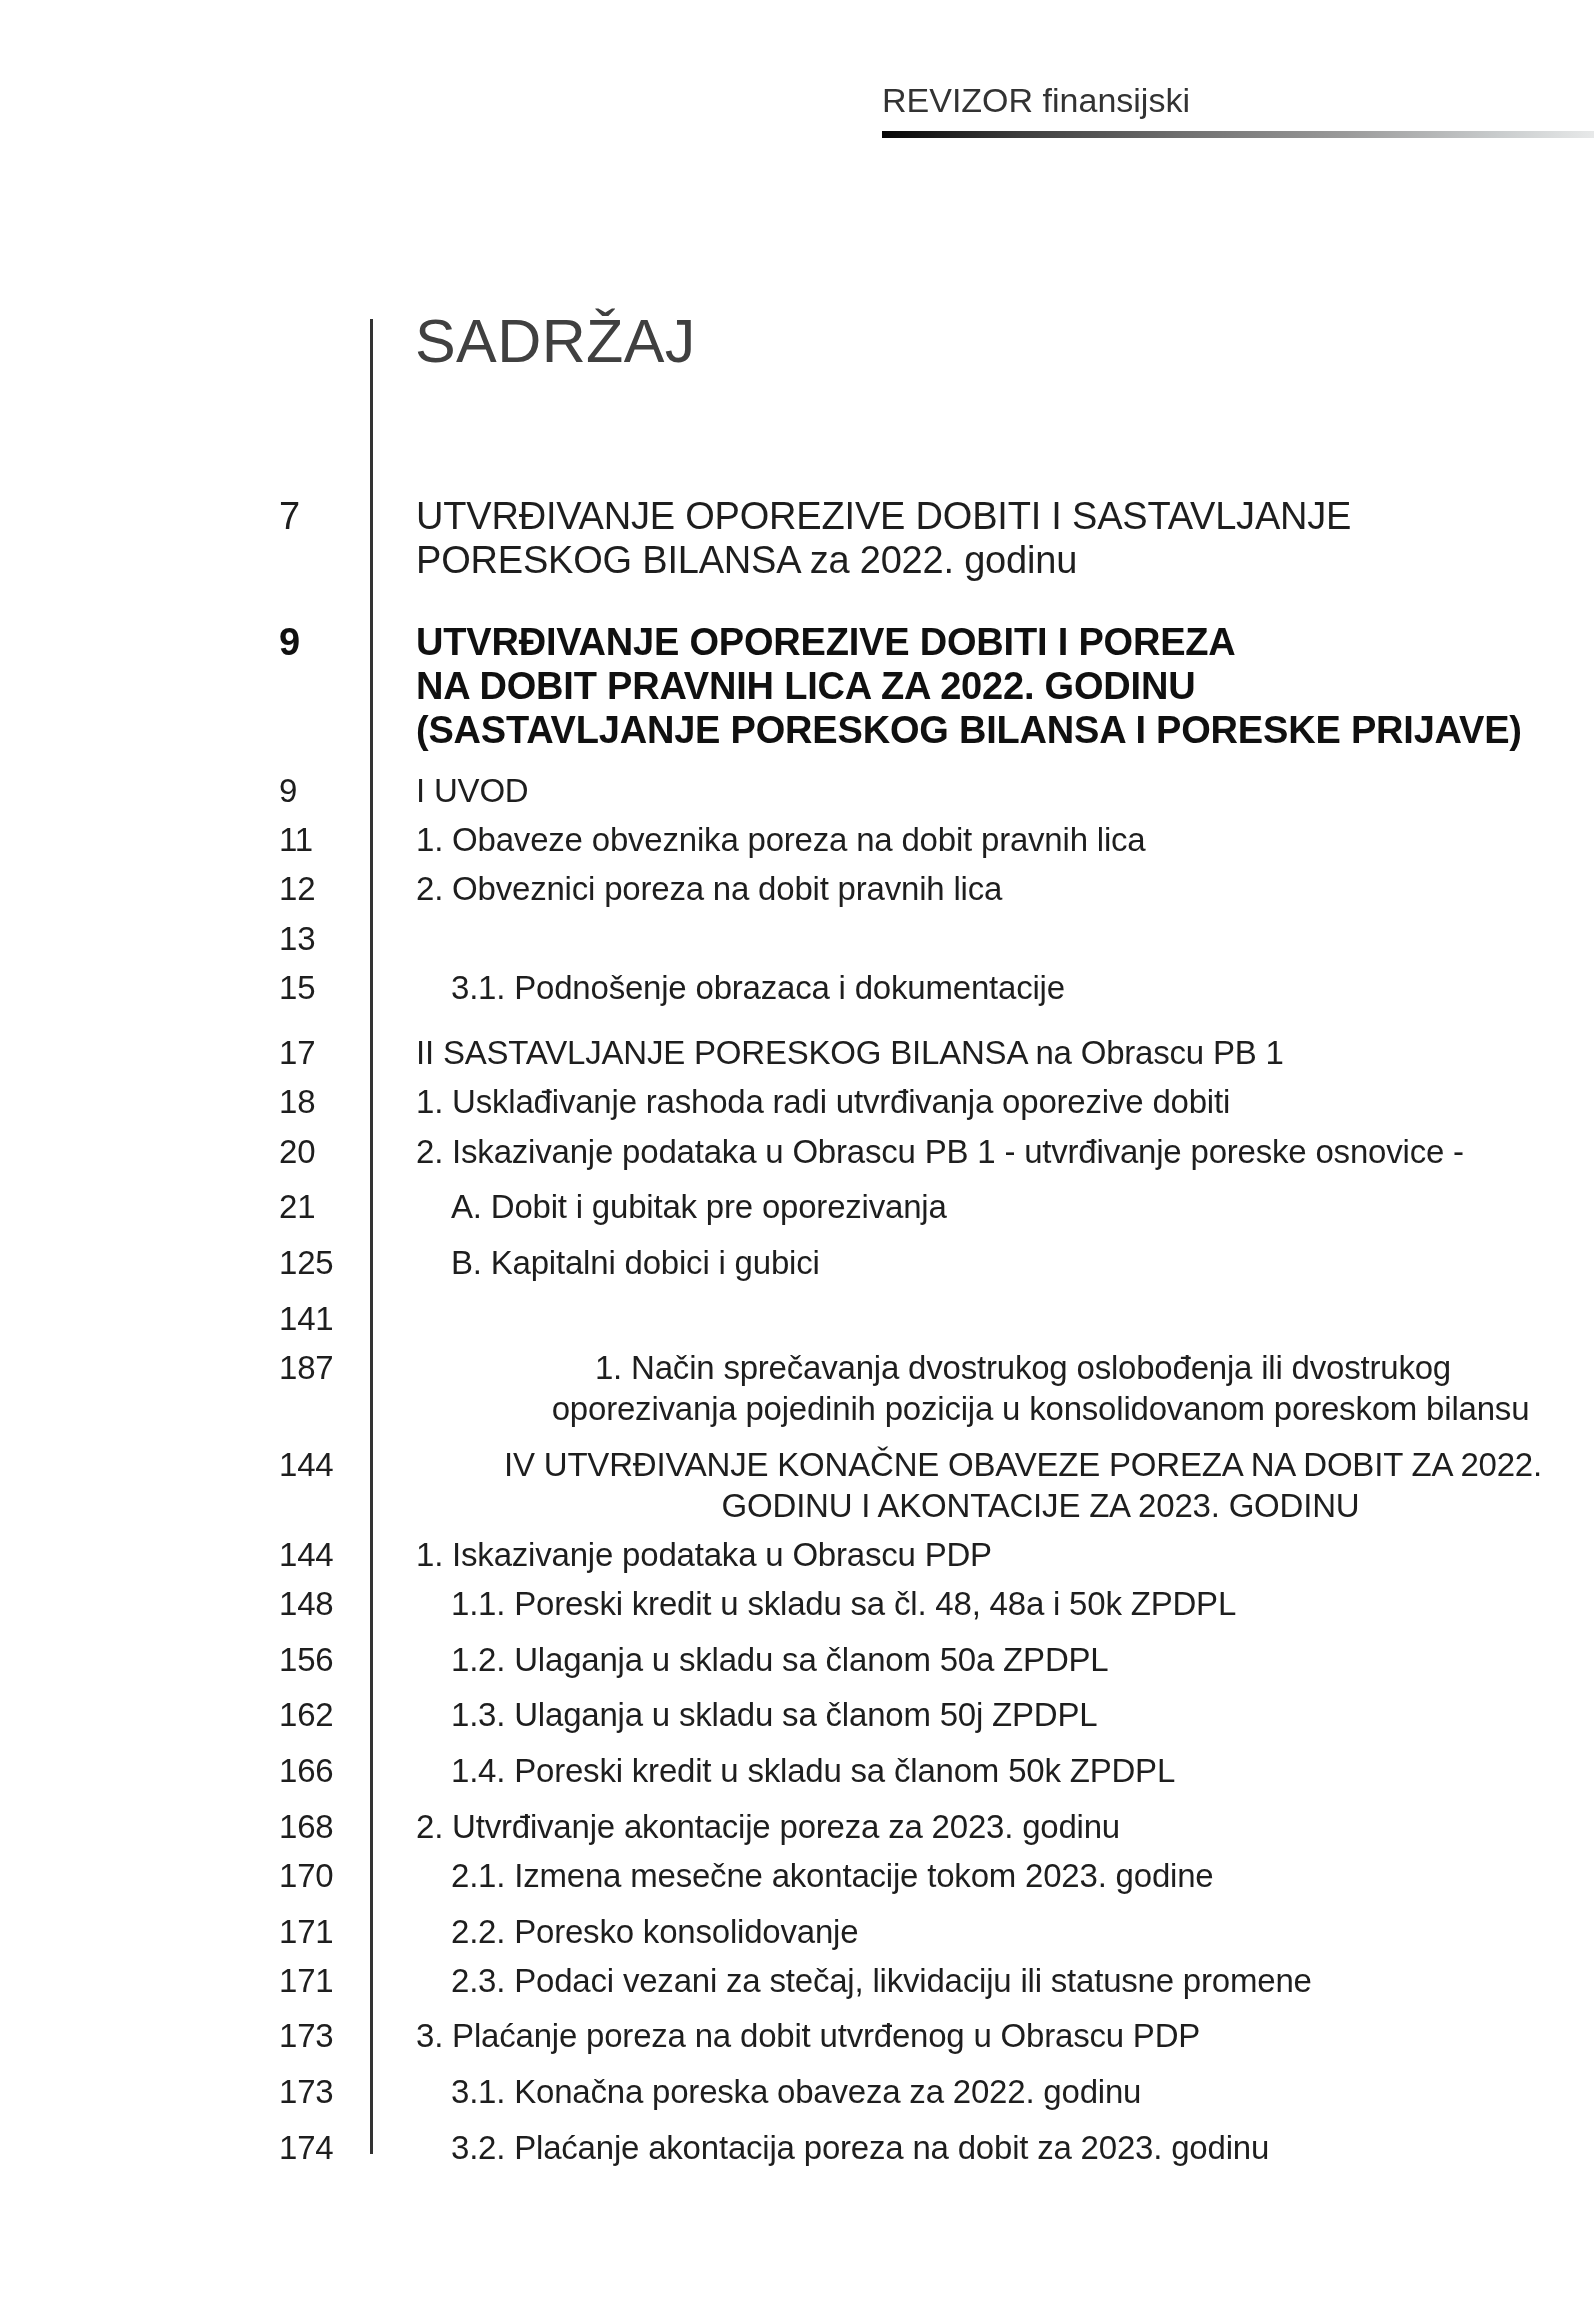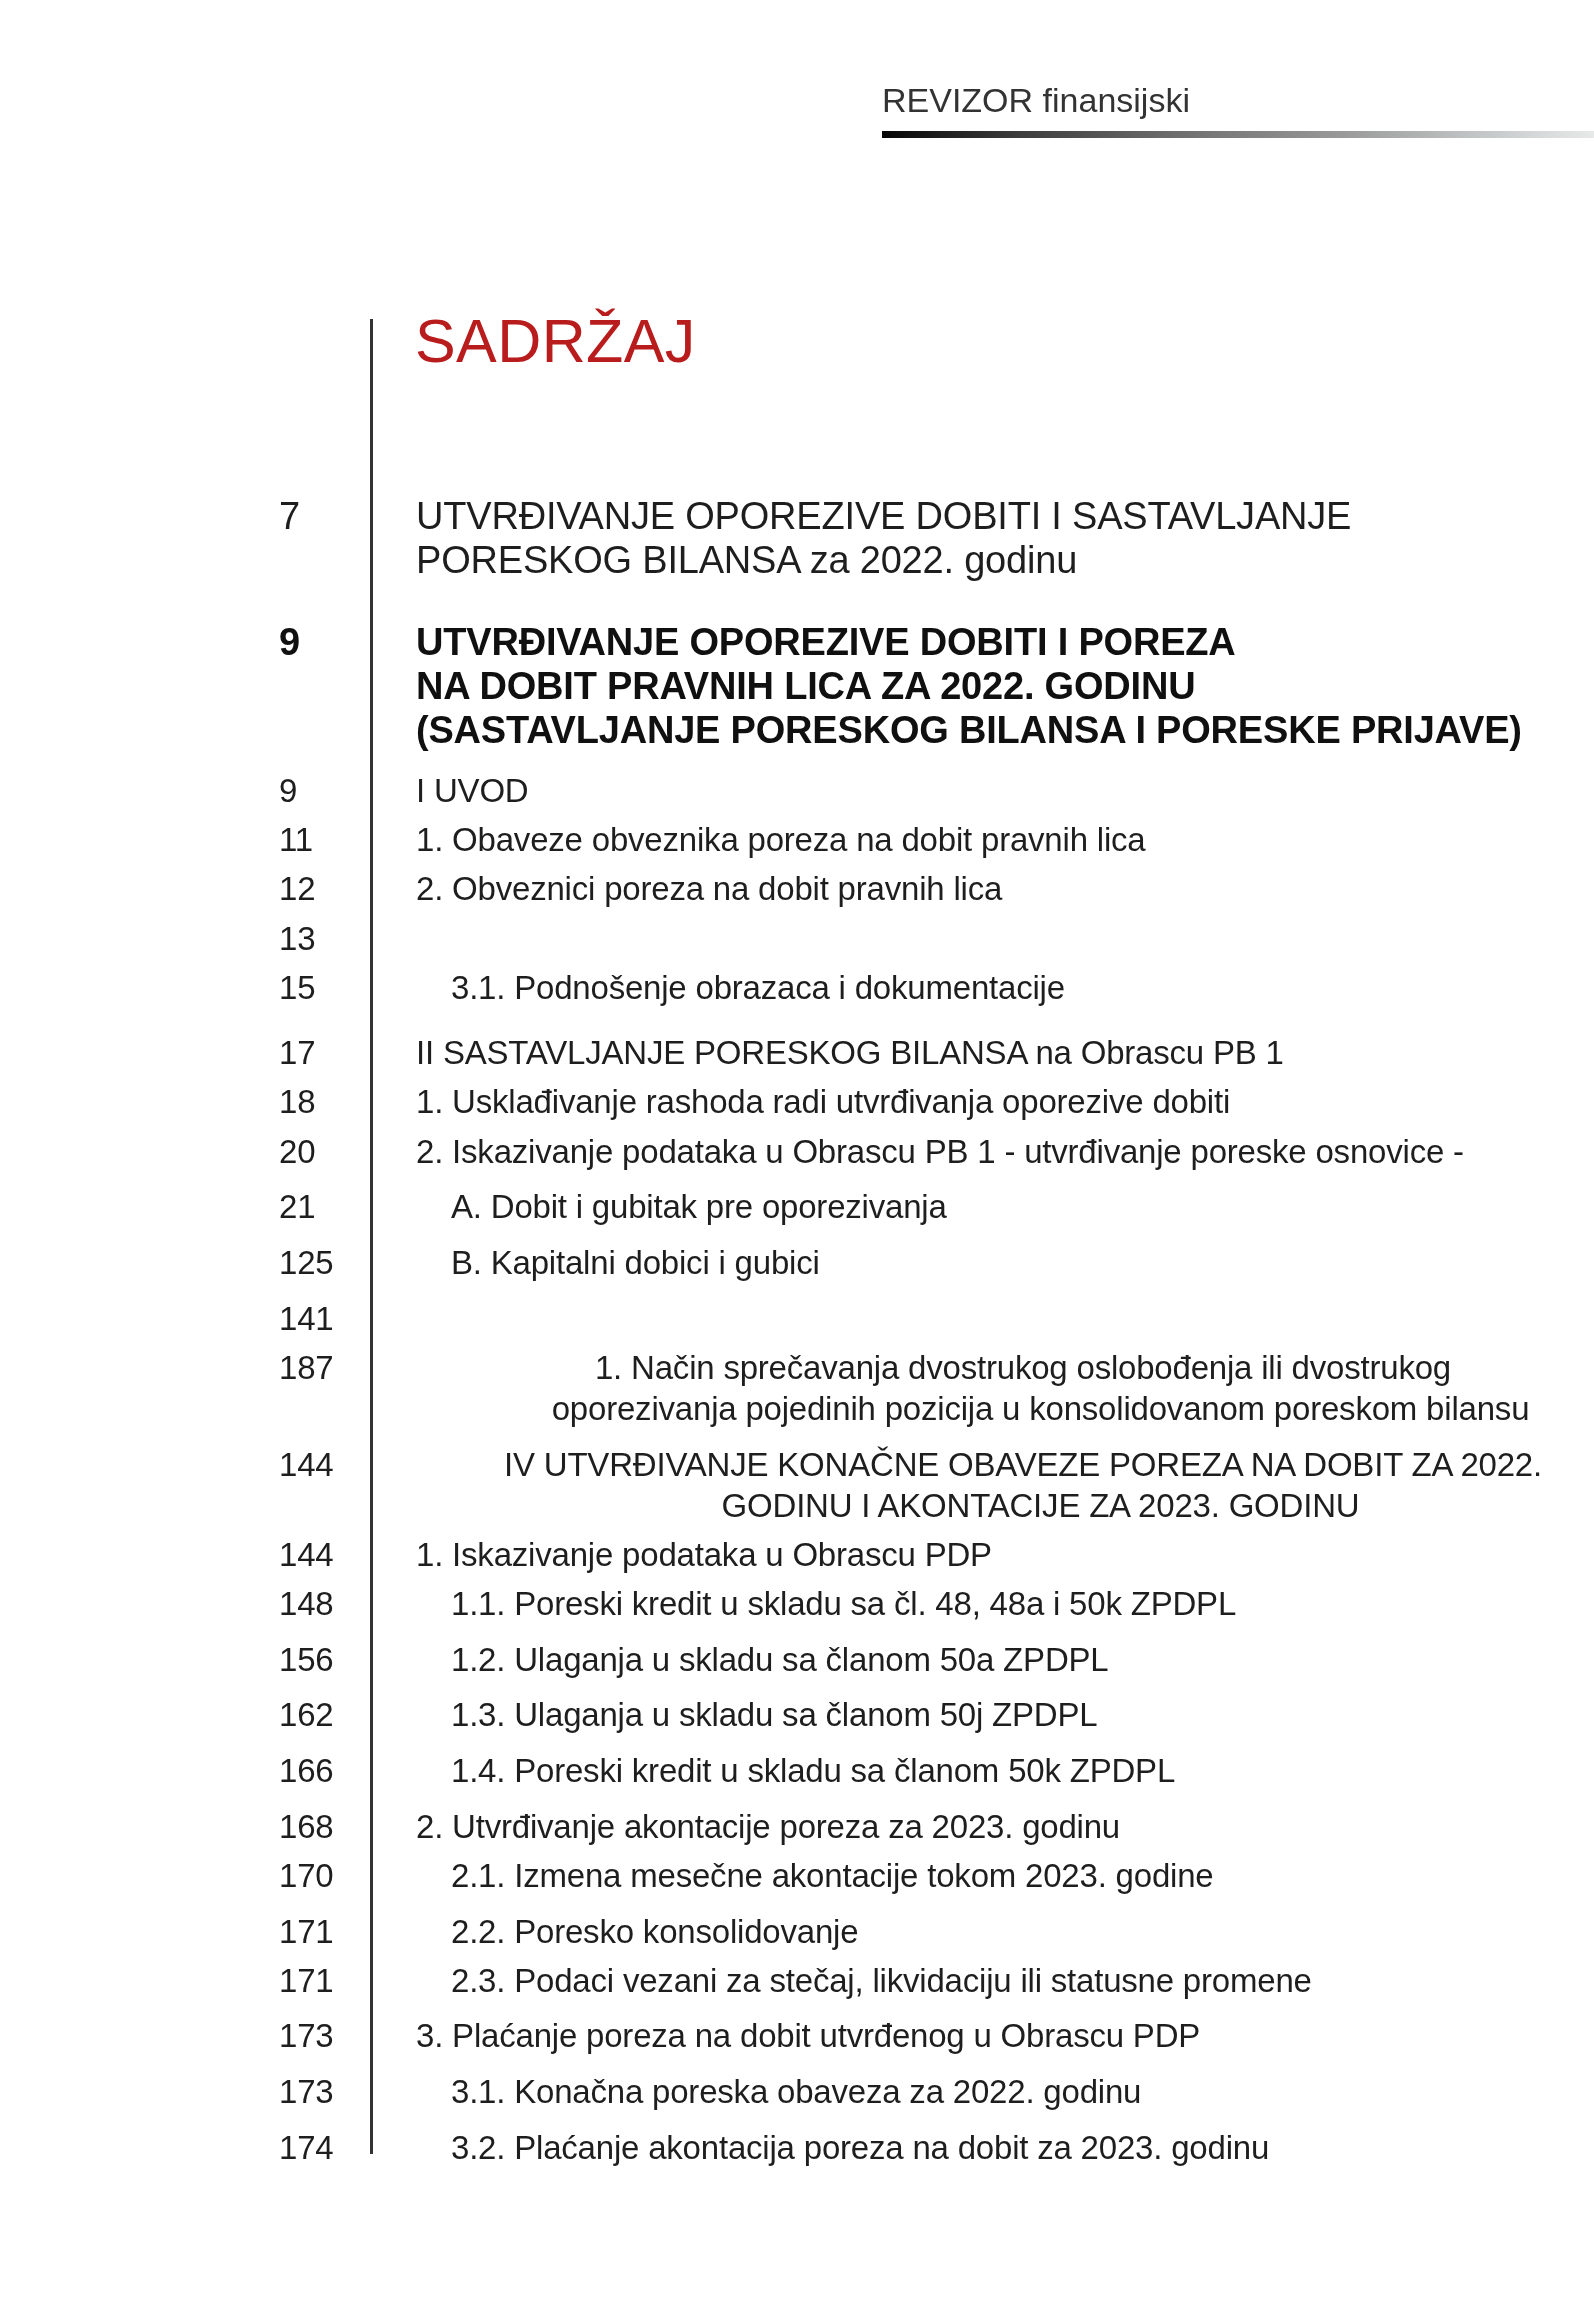--- a/index.html
+++ b/index.html
@@ -19,21 +19,21 @@
     color:#333333;letter-spacing:0px;
   }
   .brand-rule{
     position:absolute;left:846px;right:0;top:131px;height:6.5px;
     background:linear-gradient(90deg,#050505 0%,#3c3c3c 18%,#6f6f6f 40%,#9a9a9a 62%,#c8cbcc 82%,#f3f4f4 100%);
   }
   
   .page-title{
     position:absolute;left:379px;top:309px;
     font-size:61px;line-height:64px;font-weight:400;
-    color:#b91c1c;letter-spacing:0.4px;
+    color:#404040;letter-spacing:0.4px;
   }
   
   .toc-rule{
     position:absolute;left:334px;top:319px;width:2.5px;height:1835px;
     background:#333333;
   }
   
   .toc{
     position:absolute;left:243px;top:494px;width:1351px;
     list-style:none;margin:0;padding:0;

